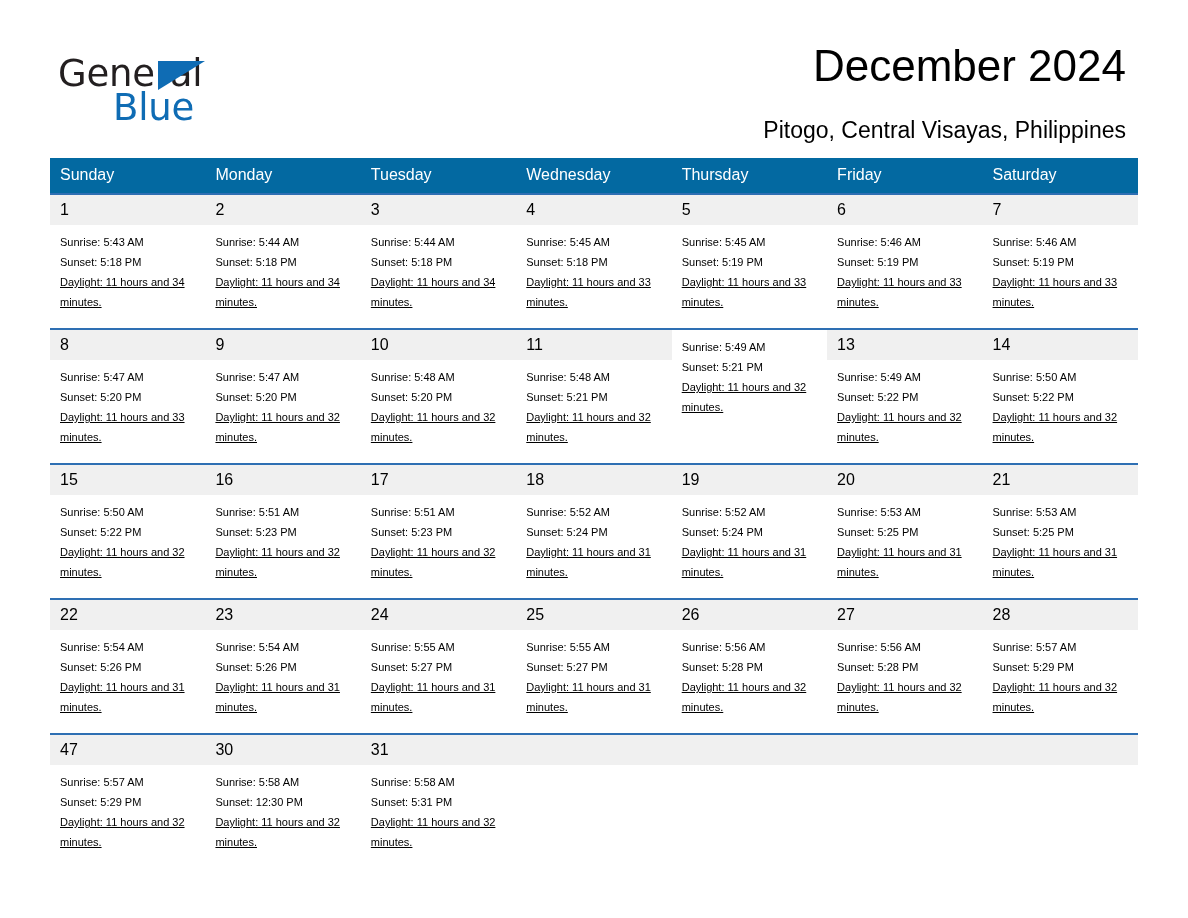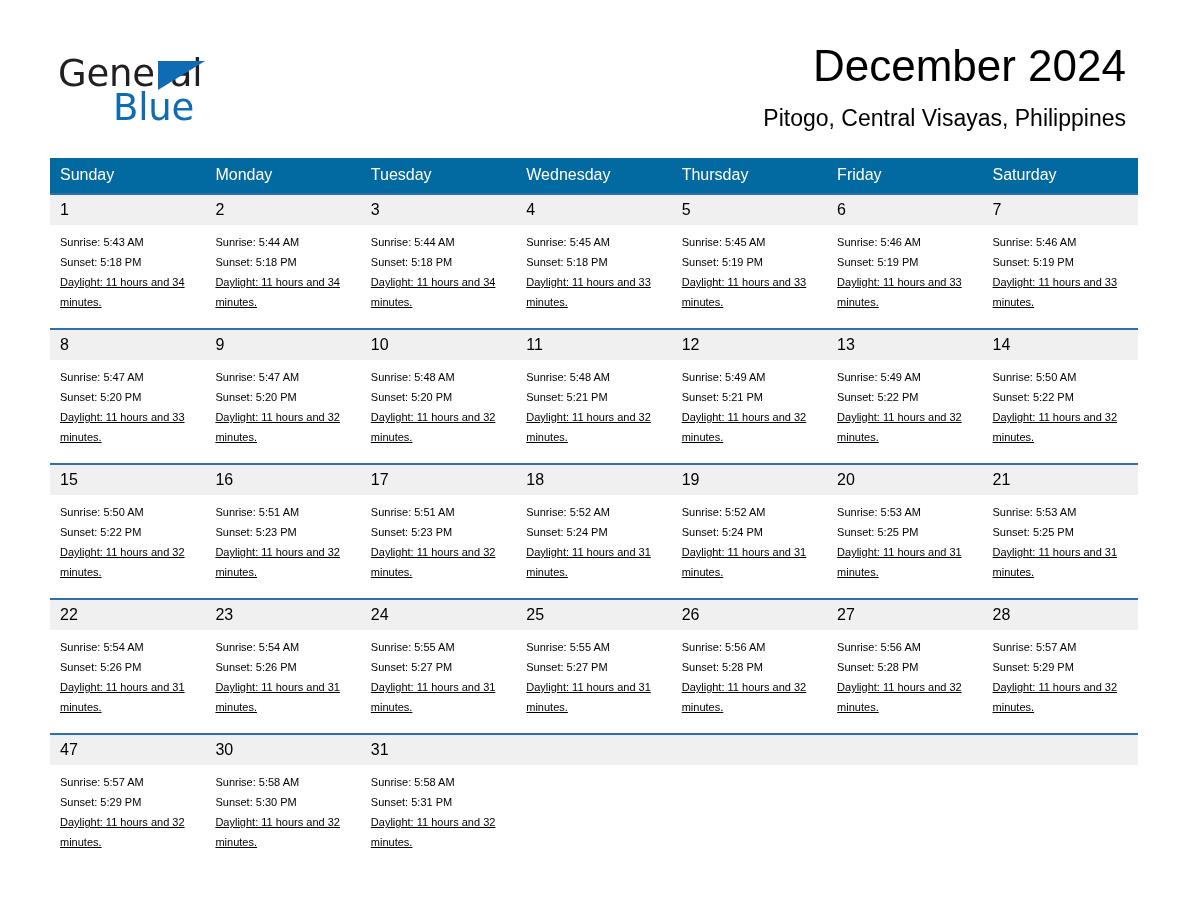--- a/index.html
+++ b/index.html
@@ -78,21 +78,21 @@
     text-align: right;
   }
   .cal-title {
     font-size: 44px;
     font-weight: 400;
     line-height: 52px;
     color: #000000;
     white-space: nowrap;
   }
   .cal-subtitle {
-    margin-top: 12px;
+    margin-top: 24px;
     font-size: 23px;
     font-weight: 400;
     line-height: 28px;
     color: #000000;
     white-space: nowrap;
   }
 
   
   .calendar {
     position: absolute;
@@ -276,21 +276,20 @@
       </div>
       <div class="day-cell">
         <span class="day-num">11</span>
         <div class="day-info">
           <div>Sunrise: 5:48 AM</div>
           <div>Sunset: 5:21 PM</div>
           <div class="daylight">Daylight: 11 hours and 32 minutes.</div>
         </div>
       </div>
       <div class="day-cell">
-        <span class="day-num">12</span>
         <div class="day-info">
           <div>Sunrise: 5:49 AM</div>
           <div>Sunset: 5:21 PM</div>
           <div class="daylight">Daylight: 11 hours and 32 minutes.</div>
         </div>
       </div>
       <div class="day-cell">
         <span class="day-num">13</span>
         <div class="day-info">
           <div>Sunrise: 5:49 AM</div>
@@ -432,21 +431,21 @@
         <div class="day-info">
           <div>Sunrise: 5:57 AM</div>
           <div>Sunset: 5:29 PM</div>
           <div class="daylight">Daylight: 11 hours and 32 minutes.</div>
         </div>
       </div>
       <div class="day-cell">
         <span class="day-num">30</span>
         <div class="day-info">
           <div>Sunrise: 5:58 AM</div>
-          <div>Sunset: 5:30 PM</div>
+          <div>Sunset: 12:30 PM</div>
           <div class="daylight">Daylight: 11 hours and 32 minutes.</div>
         </div>
       </div>
       <div class="day-cell">
         <span class="day-num">31</span>
         <div class="day-info">
           <div>Sunrise: 5:58 AM</div>
           <div>Sunset: 5:31 PM</div>
           <div class="daylight">Daylight: 11 hours and 32 minutes.</div>
         </div>

